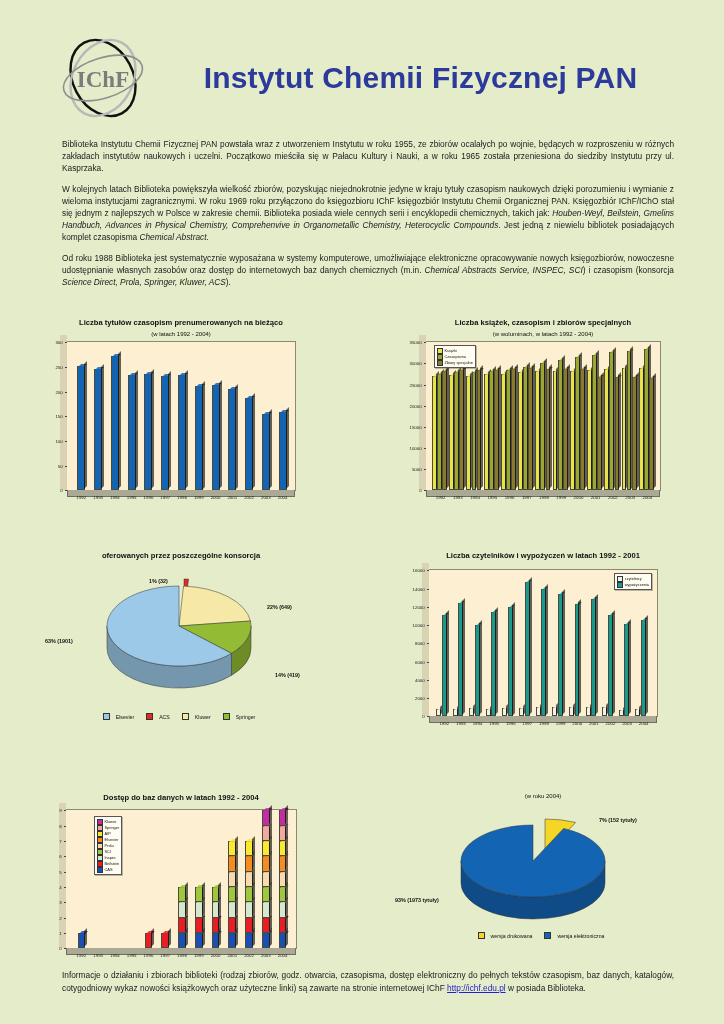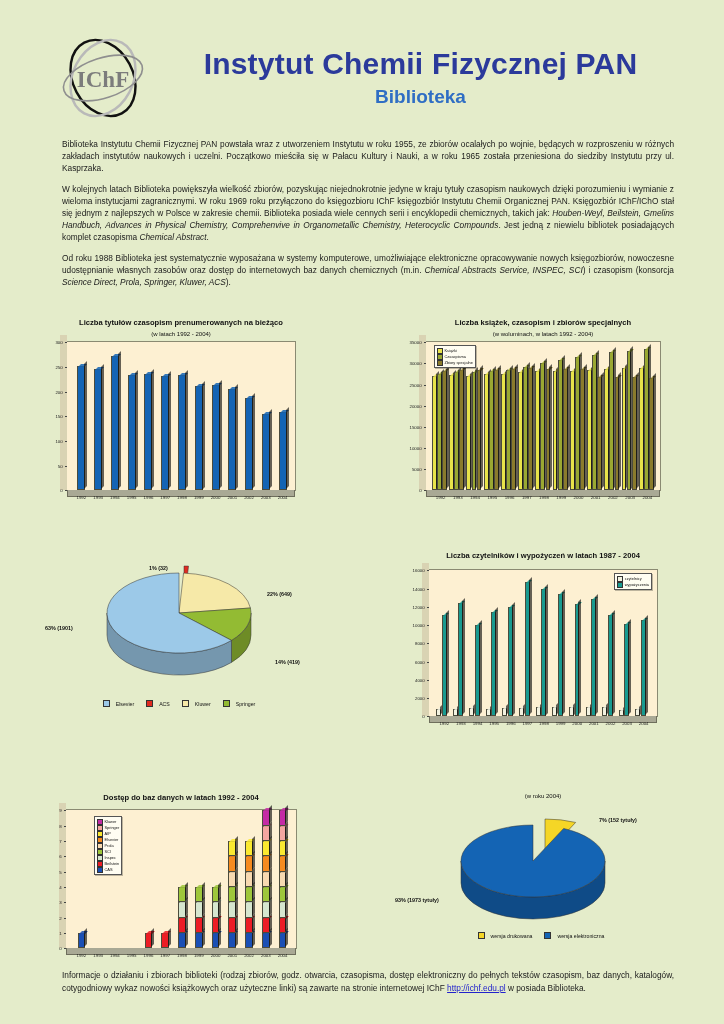--- a/index.html
+++ b/index.html
@@ -100,21 +100,20 @@
     <div class="logo">
       <svg viewBox="0 0 96 86" width="96" height="86" aria-hidden="true">
         <ellipse cx="48" cy="43" rx="30" ry="40" fill="none" stroke="#111" stroke-width="2.4" transform="rotate(-28 48 43)"></ellipse>
         <ellipse cx="48" cy="43" rx="30" ry="40" fill="none" stroke="#b9b9b9" stroke-width="2.4" transform="rotate(28 48 43)"></ellipse>
         <ellipse cx="48" cy="43" rx="41" ry="20" fill="none" stroke="#8f8f8f" stroke-width="1.6" transform="rotate(-18 48 43)"></ellipse>
         <text x="48" y="52" text-anchor="middle" font-family="'Liberation Serif', serif" font-size="23" font-weight="bold" fill="#7c7c7c">IChF</text>
       </svg>
     </div>
     <div class="titles">
       <div class="title-main">Instytut Chemii Fizycznej PAN</div>
-      <div class="title-sub">Biblioteka</div>
     </div>
   </div>
 
   <div class="body-text">
     <p class="para">Biblioteka Instytutu Chemii Fizycznej PAN powstała wraz z utworzeniem Instytutu w roku 1955, ze zbiorów ocalałych po wojnie, będących w rozproszeniu w różnych zakładach instytutów naukowych i uczelni. Początkowo mieściła się w Pałacu Kultury i Nauki, a w roku 1965 została przeniesiona do siedziby Instytutu przy ul. Kasprzaka.</p>
     <p class="para"><span>W kolejnych latach Biblioteka powiększyła wielkość zbiorów, pozyskując niejednokrotnie jedyne w kraju tytuły czasopism naukowych dzięki porozumieniu i wymianie z wieloma instytucjami zagranicznymi. W roku 1969 roku przyłączono do księgozbioru IChF księgozbiór Instytutu Chemii Organicznej PAN. Księgozbiór IChF/IChO stał się jednym z najlepszych w Polsce w zakresie chemii. Biblioteka posiada wiele cennych serii i encyklopedii chemicznych, takich jak: </span><i>Houben-Weyl, Beilstein, Gmelins Handbuch, Advances in Physical Chemistry, Comprehenvive in Organometallic Chemistry, Heterocyclic Compounds</i><span>. Jest jedną z niewielu bibliotek posiadających komplet czasopisma </span><i>Chemical Abstract</i><span>.</span></p>
     <p class="para"><span>Od roku 1988 Biblioteka jest systematycznie wyposażana w systemy komputerowe, umożliwiające elektroniczne opracowywanie nowych księgozbiorów, nowoczesne udostępnianie własnych zasobów oraz dostęp do internetowych baz danych chemicznych (m.in. </span><i>Chemical Abstracts Service, INSPEC, SCI</i><span>) i czasopism (konsorcja </span><i>Science Direct, Prola, Springer, Kluwer, ACS</i><span>).</span></p>
   </div>
 
   <div class="charts">
@@ -414,33 +413,34 @@
                 <span>Zbiory specjalne</span>
               </div>
             </div>
           </div>
       </div>
     </div>
 
     <div class="row" style="margin-top:18px;">
 
       <div class="cell r2">
+        <div class="ch-title">oferowanych przez poszczególne konsorcja</div>
         <div class="pie-wrap" id="pie-konsorcja" style="width:300px;height:145px;"><svg width="300" height="145">
               <path d="M220,62 A72,40 0 0,1 200.48574117434163,89.38188423714755 L200.48574117434163,111.38188423714755 A72,40 0 0,0 220,84 Z" fill="#6e8c26" stroke="#333" stroke-width=".5"></path>
               <path d="M200.48574117434163,89.38188423714755 A72,40 0 0,1 76,62.00000000000001 L76,84 A72,40 0 0,0 200.48574117434163,111.38188423714755 Z" fill="#7597ae" stroke="#333" stroke-width=".5"></path>
               <path d="M153,55 L153,15 A72,40 0 0,1 157.52091740611058,15.078930862869136 Z" fill="#e02b20" stroke="#333" stroke-width=".5"></path>
               <path d="M148,62 L152.52091740611058,22.078930862869136 A72,40 0 0,1 219.4322584946424,56.98667065742783 Z" fill="#f6e9a8" stroke="#333" stroke-width=".5"></path>
               <path d="M148,62 L219.4322584946424,56.98667065742783 A72,40 0 0,1 200.48574117434163,89.38188423714755 Z" fill="#93bb33" stroke="#333" stroke-width=".5"></path>
               <path d="M148,62 L200.48574117434163,89.38188423714755 A72,40 0 1,1 148,22 Z" fill="#9cc9e8" stroke="#333" stroke-width=".5"></path>
             </svg><div class="pie-note" style="left: 118px; top: 14px;">1% (32)</div><div class="pie-note" style="left: 236px; top: 40px;">22% (649)</div><div class="pie-note" style="left: 244px; top: 108px;">14% (419)</div><div class="pie-note" style="left: 14px; top: 74px;">63% (1901)</div></div>
         <div class="pie-legend" id="legend-konsorcja"><span><i style="background: rgb(156, 201, 232);"></i><span>Elsevier</span></span><span><i style="background: rgb(224, 43, 32);"></i><span>ACS</span></span><span><i style="background: rgb(246, 233, 168);"></i><span>Kluwer</span></span><span><i style="background: rgb(147, 187, 51);"></i><span>Springer</span></span></div>
       </div>
 
       <div class="cell r2">
-        <div class="ch-title">Liczba czytelników i wypożyczeń w latach 1987 - 2004</div>
+        <div class="ch-title">Liczba czytelników i wypożyczeń w latach 1992 - 2001</div>
         <div class="ch-sub"></div>
         <div class="plot" id="plot-czytelnicy" style="width:230px;height:148px;margin-top:8px;">
           <div class="plot3d-left"></div>
           <div class="plot3d-floor"></div>
         <div class="ylab" style="top: 146px;">0</div>
             <div class="ytick" style="top: 146px;"></div>
             <div class="ylab" style="top: 127.75px;">2000</div>
             <div class="ytick" style="top: 127.75px;"></div>
             <div class="ylab" style="top: 109.5px;">4000</div>
             <div class="ytick" style="top: 109.5px;"></div>

